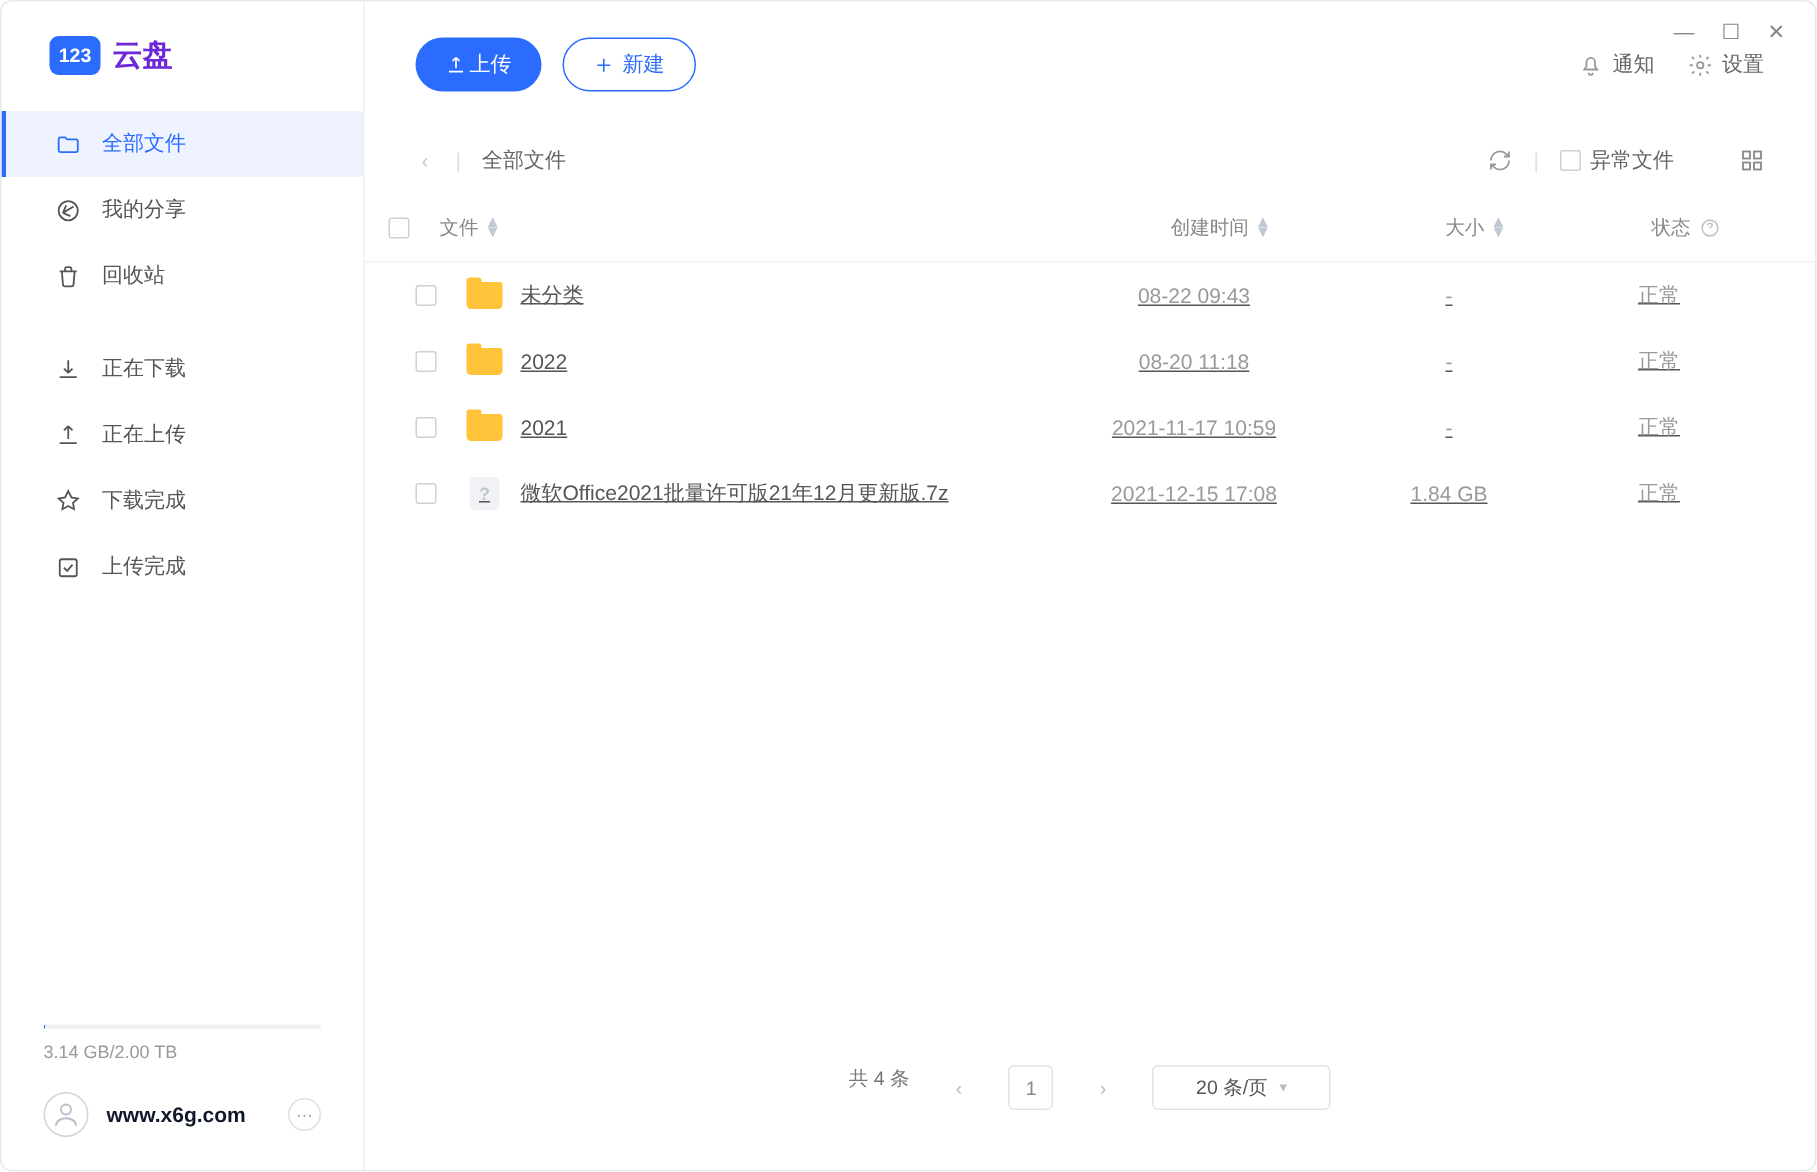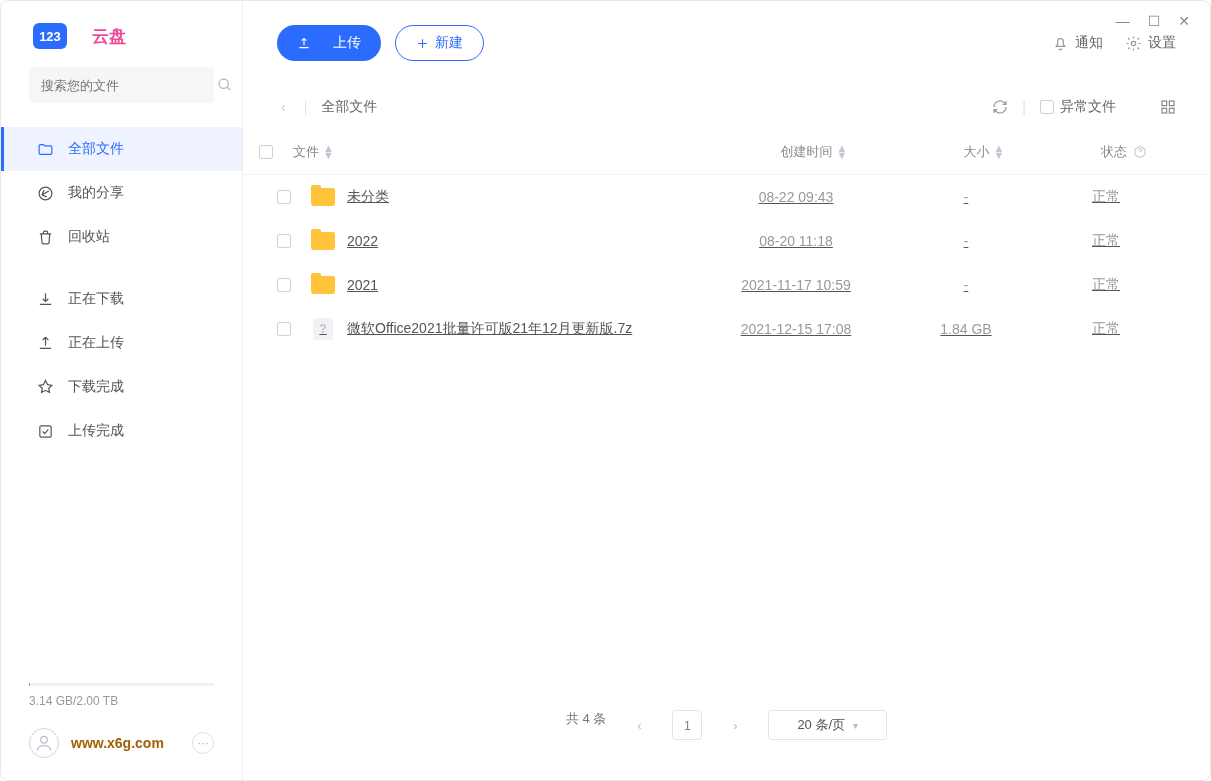--- a/index.html
+++ b/index.html
@@ -4,44 +4,44 @@
 <style>
 * { margin: 0; padding: 0; box-sizing: border-box; font-family: -apple-system, "Segoe UI", "PingFang SC", "Microsoft YaHei", sans-serif; }
 body { background: #fff; width: 1211px; height: 781px; overflow: hidden; border: 1px solid #e8e8e8; border-radius: 8px; position: relative; }
 
 .titlebar { position: absolute; top: 0; right: 0; height: 40px; display: flex; align-items: center; gap: 18px; padding: 0 20px; }
 .titlebar span { color: #888; font-size: 14px; cursor: pointer; }
 
 .sidebar { position: absolute; left: 0; top: 0; bottom: 0; width: 242px; background: #fff; display: flex; flex-direction: column; border-right: 1px solid #f0f0f0; }
 .logo { display: flex; align-items: center; gap: 8px; padding: 22px 32px 18px; }
 .logo-badge { width: 34px; height: 26px; background: #2b6cff; border-radius: 6px; color: #fff; font-weight: bold; font-size: 13px; display: flex; align-items: center; justify-content: center; }
-.logo-text { font-size: 17px; font-weight: 600; color: #ec4899; margin-left: 17px; }
+.logo-text { font-size: 20px; font-weight: 600; color: #6d28d9; }
 
 .search-box { margin: 0 28px 18px; height: 36px; background: #f5f6f8; border-radius: 4px; display: flex; align-items: center; padding: 0 12px; }
 .search-box input { border: none; background: transparent; outline: none; flex: 1; font-size: 13px; color: #333; }
 .search-box .search-icon { color: #bbb; font-size: 15px; }
 
 .nav { flex: 1; padding-top: 6px; }
 .nav-item { height: 44px; display: flex; align-items: center; padding-left: 32px; gap: 14px; color: #555; font-size: 14px; cursor: pointer; border-left: 3px solid transparent; }
 .nav-item.active { background: #eef3ff; color: #2b6cff; border-left: 3px solid #2b6cff; }
 .nav-item .icon { width: 18px; display: flex; align-items: center; justify-content: center; }
 .nav-sep { height: 18px; }
 
 .sidebar-footer { padding: 18px 28px 22px; }
 .storage-bar { height: 3px; background: #eef0f3; border-radius: 2px; margin-bottom: 8px; overflow: hidden; }
 .storage-bar .fill { height: 100%; background: #2b6cff; border-radius: 2px; }
 .storage-text { color: #999; font-size: 12px; margin-bottom: 20px; }
 .user-row { display: flex; align-items: center; gap: 12px; }
 .avatar { width: 30px; height: 30px; border-radius: 50%; border: 1px solid #d0d4db; display: flex; align-items: center; justify-content: center; color: #b8bfca; font-size: 17px; }
-.user-name { font-size: 14px; font-weight: 600; color: #a16207; flex: 1; }
+.user-name { font-size: 14px; font-weight: 600; color: #0f172a; flex: 1; }
 .more-dots { width: 22px; height: 22px; border: 1px solid #e0e0e0; border-radius: 50%; display: flex; align-items: center; justify-content: center; color: #aaa; font-size: 11px; cursor: pointer; }
 
 .main { position: absolute; left: 242px; right: 0; top: 0; bottom: 0; display: flex; flex-direction: column; }
 .toolbar { height: 84px; display: flex; align-items: center; padding: 0 34px; gap: 14px; }
-.btn-primary { height: 36px; padding: 0 20px; background: #2b6cff; color: #fff; border: none; border-radius: 18px; font-size: 14px; display: flex; align-items: center; gap: 22px; cursor: pointer; }
+.btn-primary { height: 36px; padding: 0 20px; background: #2b6cff; color: #fff; border: none; border-radius: 18px; font-size: 14px; display: flex; align-items: center; gap: 2px; cursor: pointer; }
 .btn-outline { height: 36px; padding: 0 20px; background: #fff; color: #2b6cff; border: 1px solid #2b6cff; border-radius: 18px; font-size: 14px; display: flex; align-items: center; gap: 6px; cursor: pointer; }
 .toolbar-spacer { flex: 1; }
 .toolbar-link { display: flex; align-items: center; gap: 6px; color: #666; font-size: 14px; cursor: pointer; }
 .toolbar-link .icon { color: #999; }
 
 .breadcrumb-row { height: 44px; display: flex; align-items: center; padding: 0 34px; gap: 14px; color: #666; font-size: 14px; }
 .breadcrumb-row .back { color: #ccc; cursor: pointer; padding: 0 4px; }
 .breadcrumb-row .sep { color: #e0e0e0; }
 .bc-spacer { flex: 1; }
 .bc-icon { color: #999; cursor: pointer; font-size: 15px; }
@@ -81,29 +81,20 @@
   <span>☐</span>
   <span>✕</span>
 </div>
 
 <div class="sidebar">
   <div class="logo">
     <div class="logo-badge">123</div>
     <div class="logo-text">云盘</div>
   </div>
 
-  <div class="search-box">
-    <input placeholder="搜索您的文件" style="">
-    <span class="search-icon">
-      <svg width="16" height="16" viewBox="0 0 24 24" fill="none" stroke="currentColor" stroke-width="2">
-          <circle cx="10" cy="10" r="7"></circle>
-          <line x1="20" y1="20" x2="15" y2="15"></line>
-        </svg>
-    </span>
-  </div>
 
   <div class="nav">
     <div class="nav-item active">
       <span class="icon">
           <svg width="17" height="17" viewBox="0 0 24 24" fill="none" stroke="currentColor" stroke-width="1.7">
             <path d="M3 7a2 2 0 012-2h4l2 2h8a2 2 0 012 2v8a2 2 0 01-2 2H5a2 2 0 01-2-2V7z"></path>
           </svg>
         </span>
       <span>全部文件</span>
     </div>

